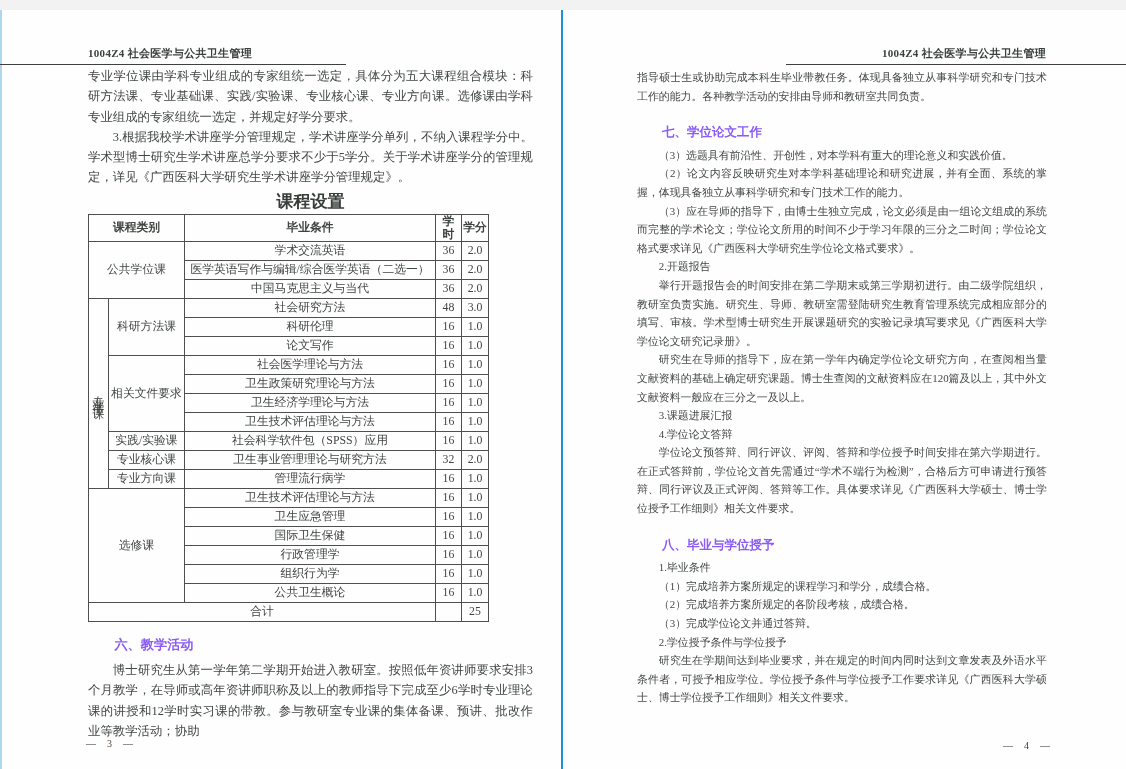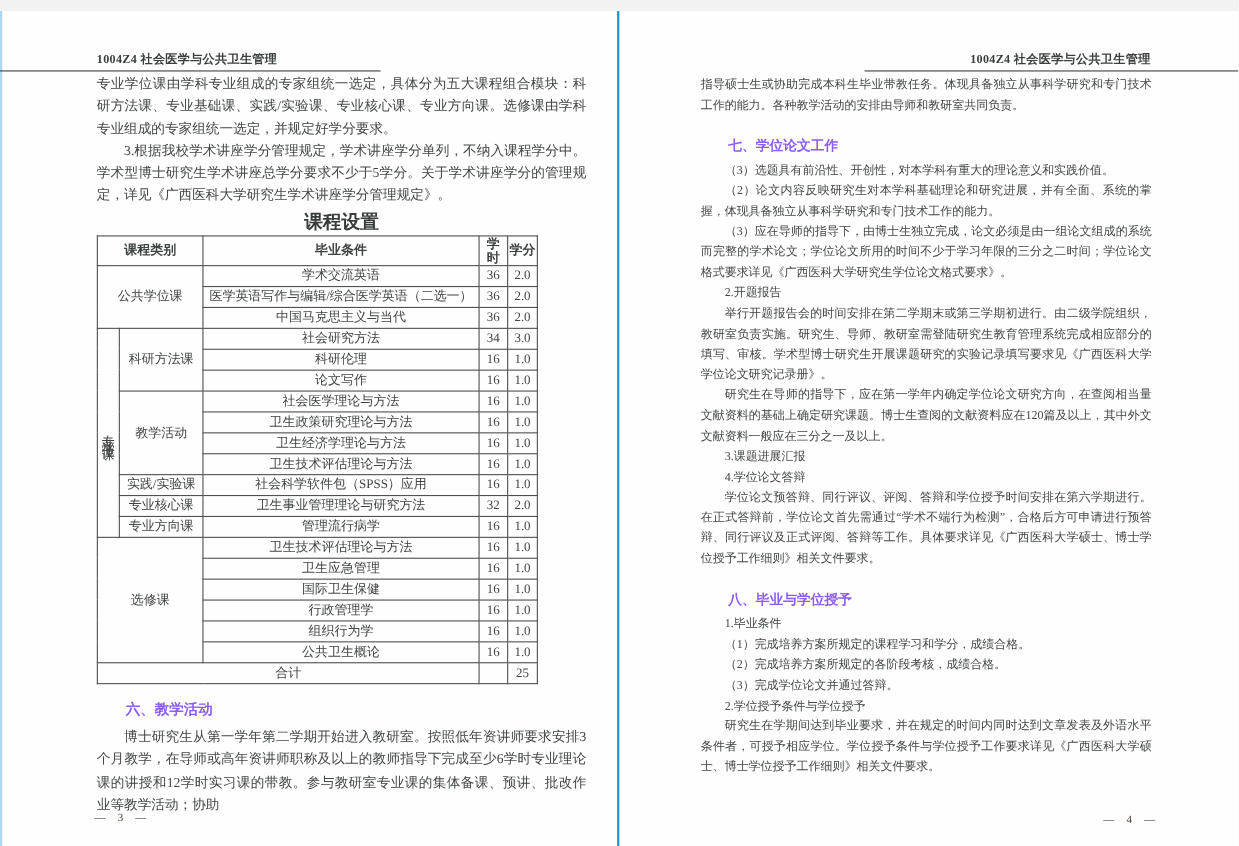--- a/index.html
+++ b/index.html
@@ -86,35 +86,35 @@
         </tr>
         <tr>
           <td class="cname">中国马克思主义与当代</td>
           <td class="cnum">36</td>
           <td class="cnum">2.0</td>
         </tr>
         <tr>
           <td rowspan="10" class="vert">专业学位课</td>
           <td rowspan="3">科研方法课</td>
           <td class="cname">社会研究方法</td>
-          <td class="cnum">34</td>
+          <td class="cnum">48</td>
           <td class="cnum">3.0</td>
         </tr>
         <tr>
           <td class="cname">科研伦理</td>
           <td class="cnum">16</td>
           <td class="cnum">1.0</td>
         </tr>
         <tr>
           <td class="cname">论文写作</td>
           <td class="cnum">16</td>
           <td class="cnum">1.0</td>
         </tr>
         <tr>
-          <td rowspan="4">教学活动</td>
+          <td rowspan="4">相关文件要求</td>
           <td class="cname">社会医学理论与方法</td>
           <td class="cnum">16</td>
           <td class="cnum">1.0</td>
         </tr>
         <tr>
           <td class="cname">卫生政策研究理论与方法</td>
           <td class="cnum">16</td>
           <td class="cnum">1.0</td>
         </tr>
         <tr>

